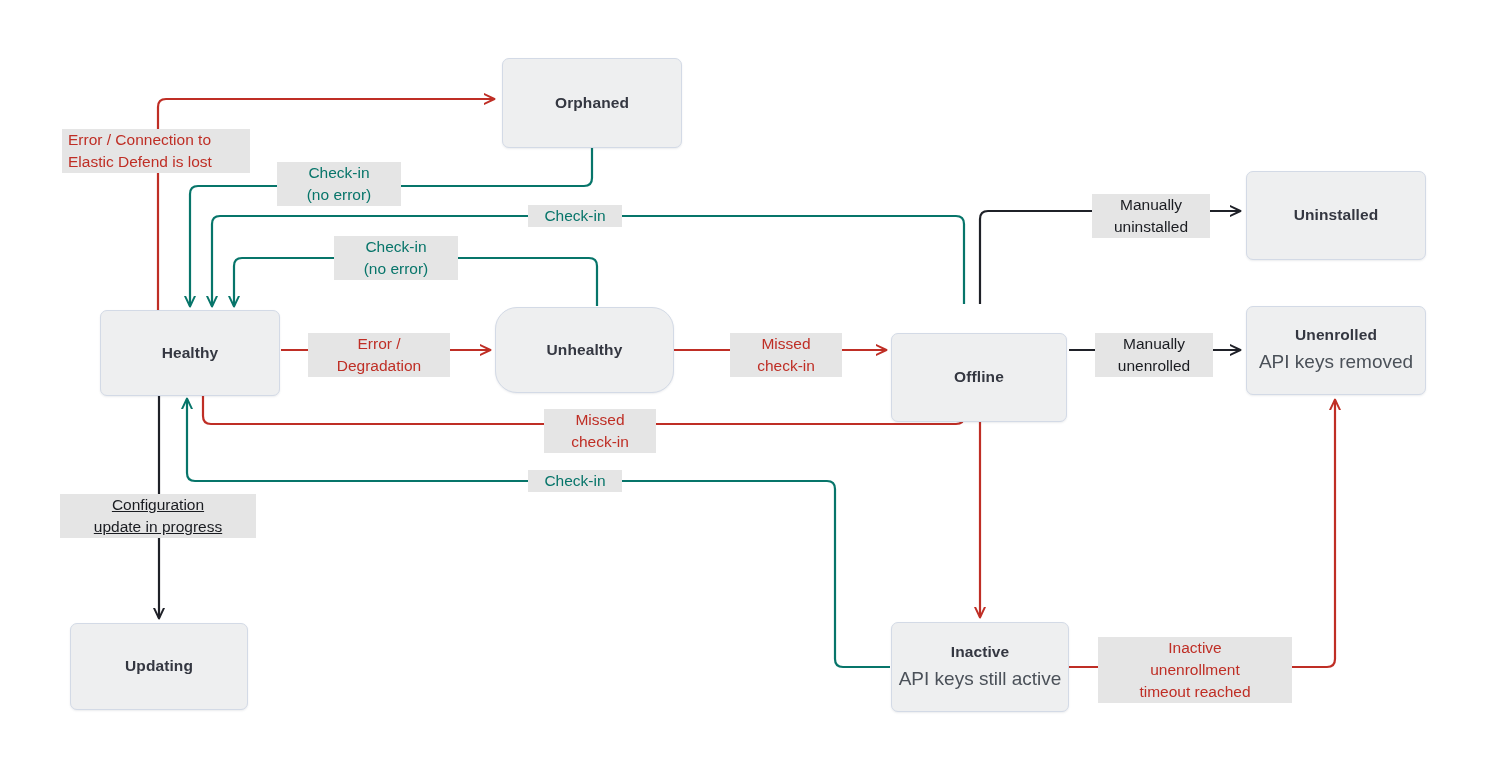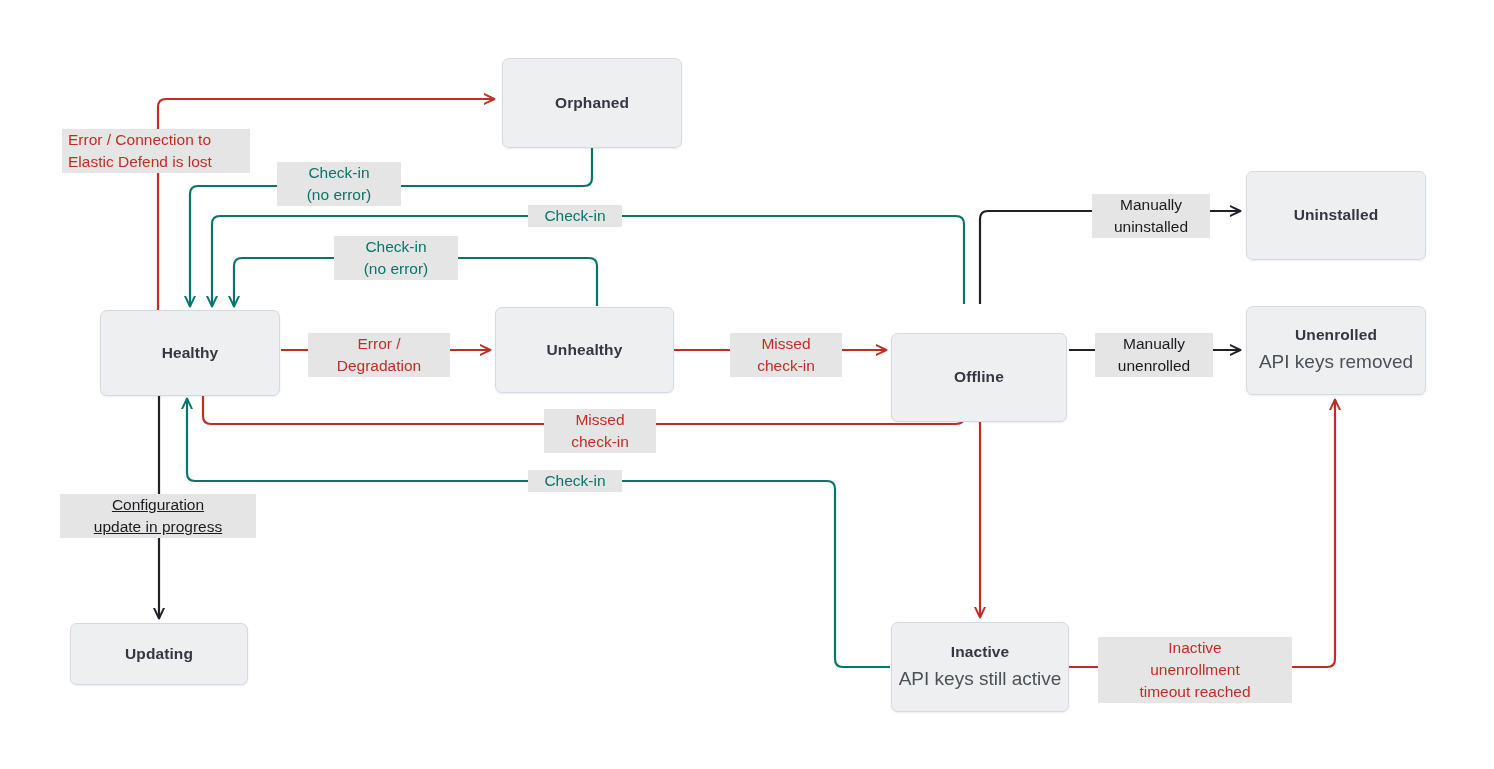--- a/index.html
+++ b/index.html
@@ -150,38 +150,38 @@
 update in progress</div>
 
   <div class="node" style="left:502px; top:58px; width:180px; height:90px;">
     <div class="title">Orphaned</div>
   </div>
 
   <div class="node" style="left:100px; top:310px; width:180px; height:86px;">
     <div class="title">Healthy</div>
   </div>
 
-  <div class="node" style="left:495px; top:307px; width:179px; height:86px;">
+  <div class="node" style="left:495px; top:307px; width:179px; height:86px;border-radius:22px;">
     <div class="title">Unhealthy</div>
   </div>
 
   <div class="node" style="left:891px; top:305px; width:176px; height:89px;margin-top:28px;">
     <div class="title">Offline</div>
   </div>
 
   <div class="node" style="left:1246px; top:171px; width:180px; height:89px;">
     <div class="title">Uninstalled</div>
   </div>
 
   <div class="node" style="left:1246px; top:306px; width:180px; height:89px;">
     <div class="title">Unenrolled</div>
     <div class="sub">API keys removed</div>
   </div>
 
-  <div class="node" style="left:70px; top:623px; width:178px; height:62px;">
+  <div class="node" style="left:70px; top:623px; width:178px; height:87px;">
     <div class="title">Updating</div>
   </div>
 
   <div class="node" style="left:891px; top:622px; width:178px; height:90px;">
     <div class="title">Inactive</div>
     <div class="sub">API keys still active</div>
   </div>
 
 </div>
 

